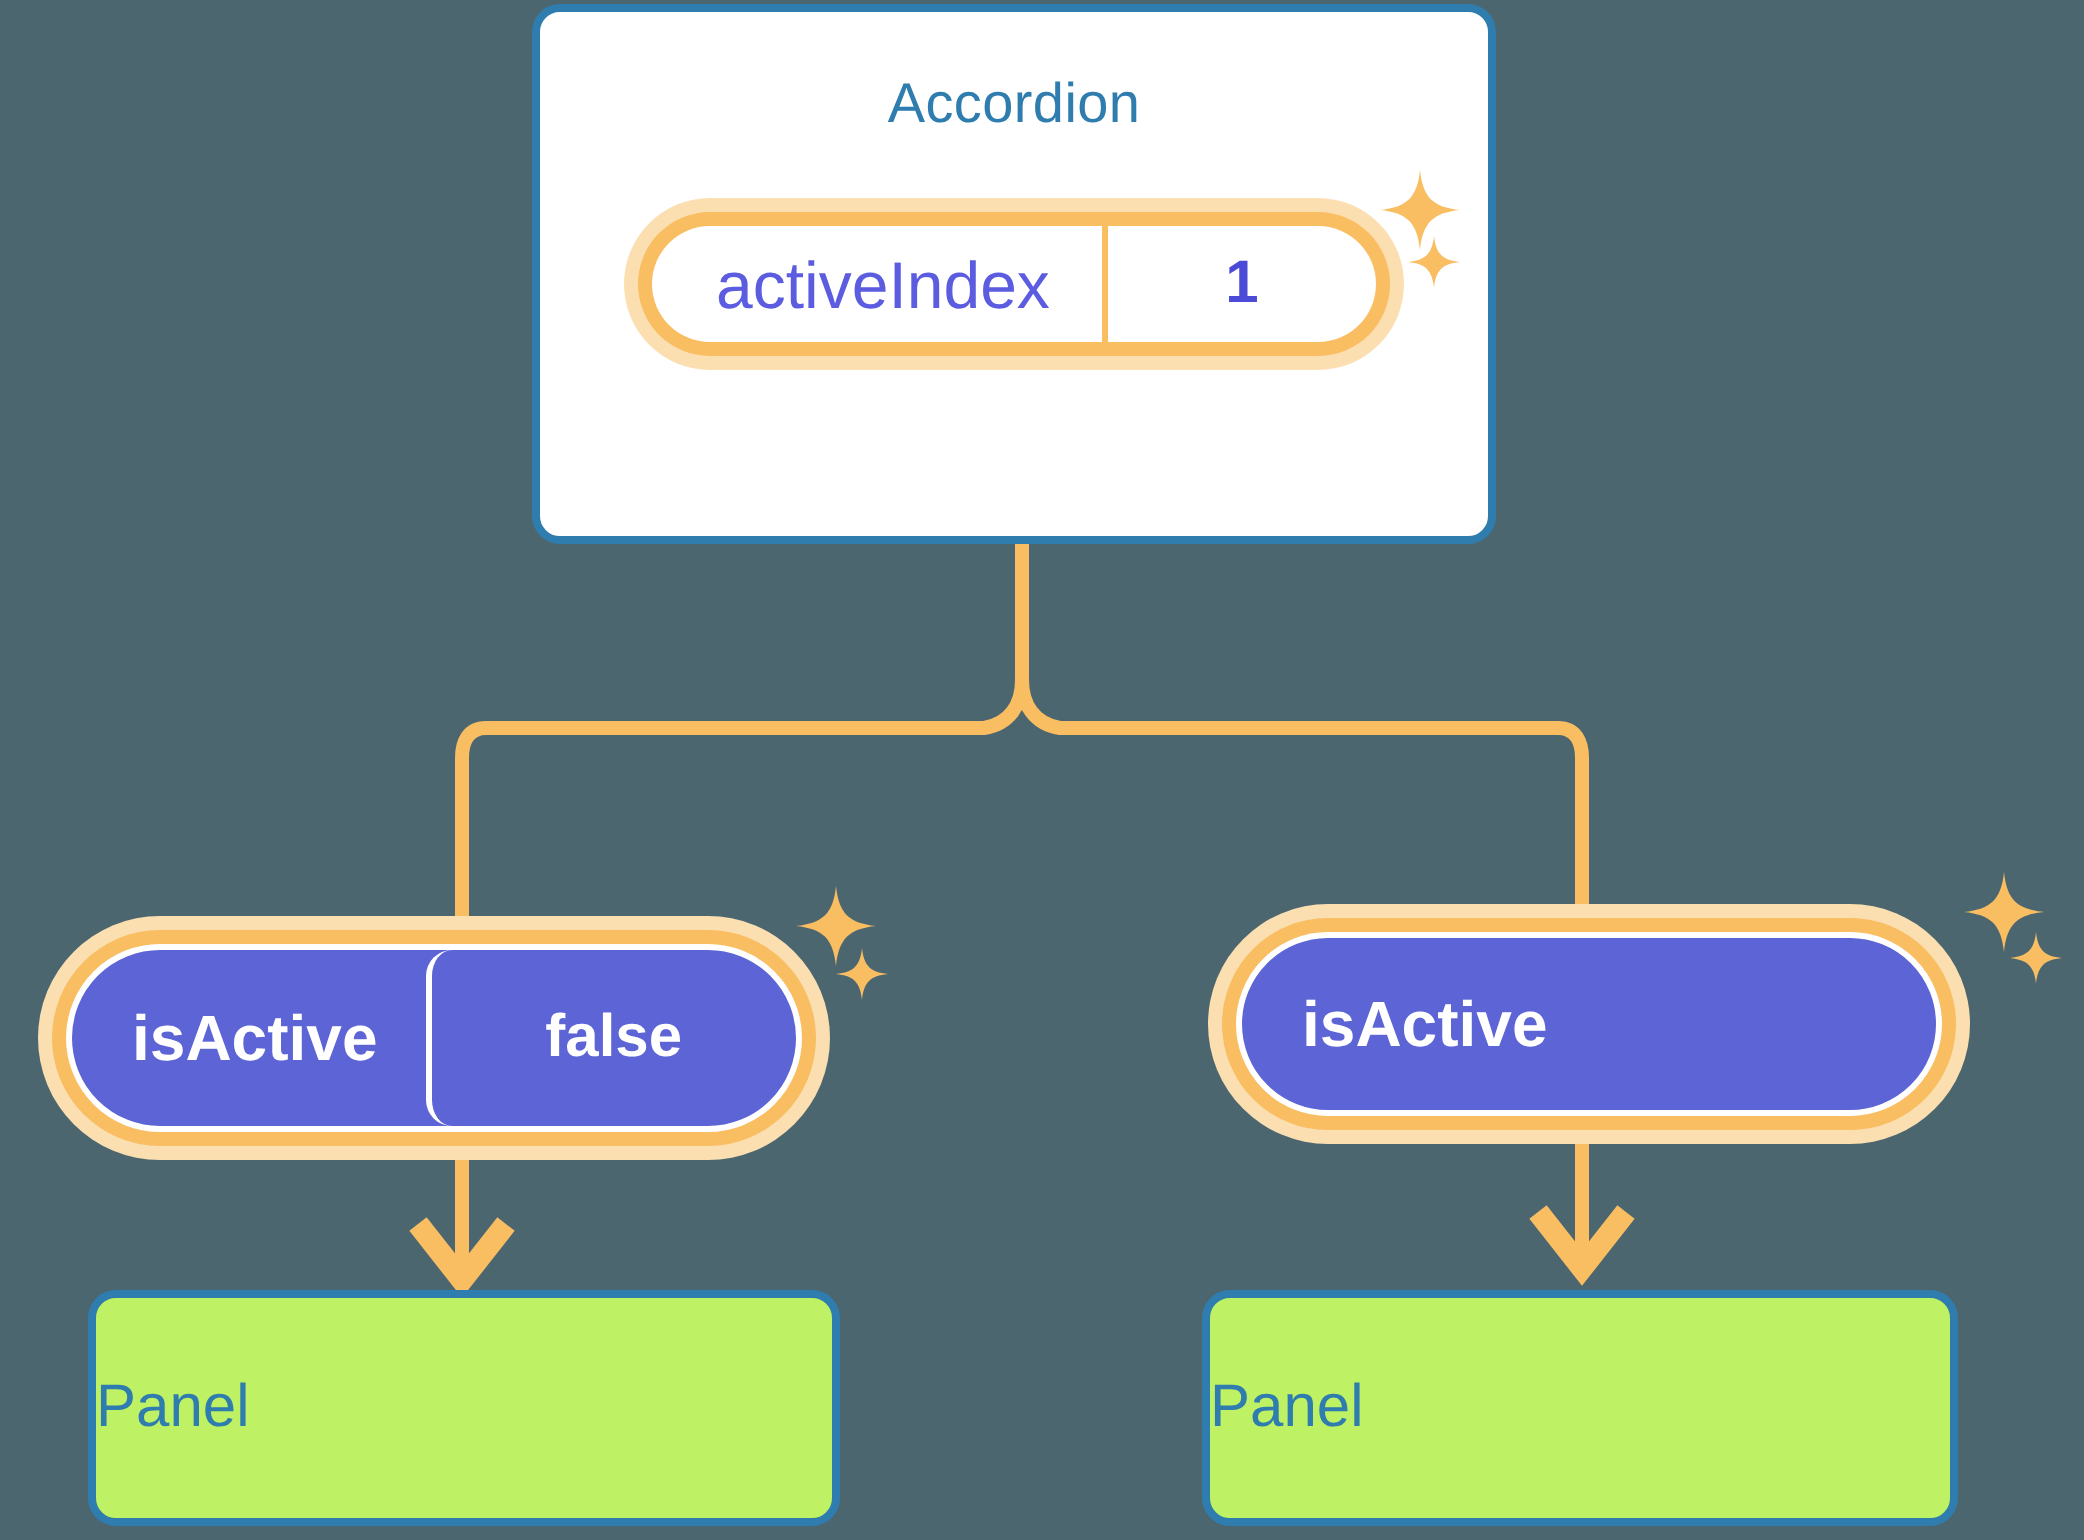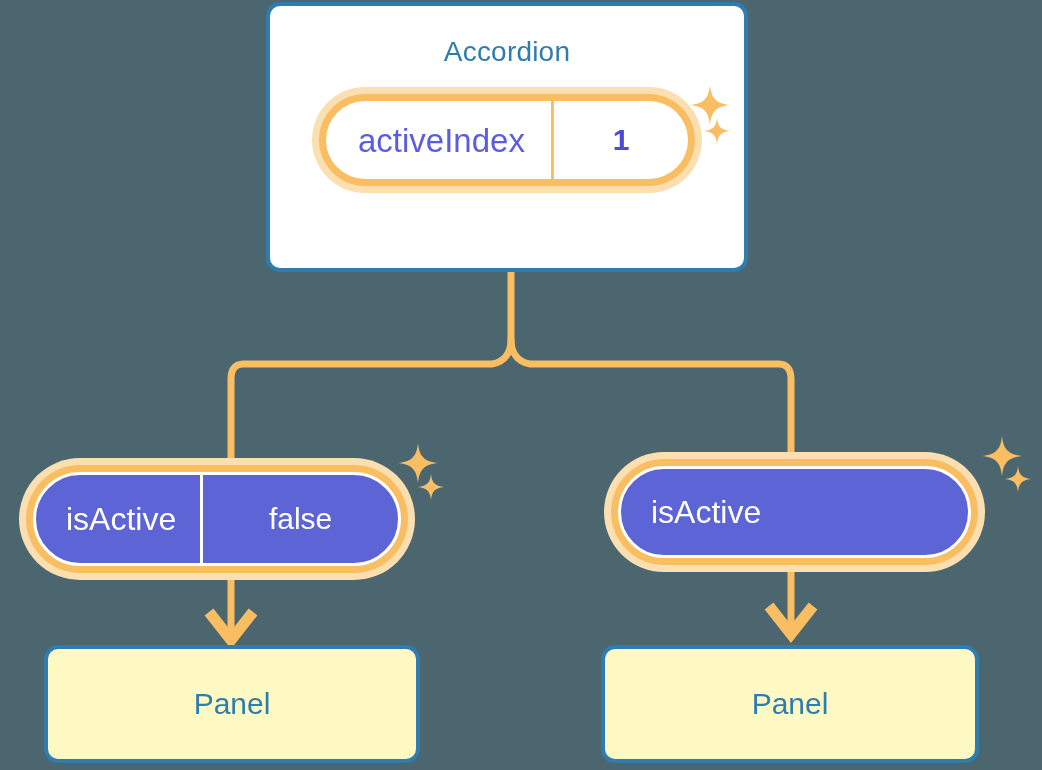--- a/index.html
+++ b/index.html
@@ -47,26 +47,25 @@
     font-size: 28px;
     font-weight: 500;
     letter-spacing: 0.2px;
     line-height: 1;
     margin-top: 32px;
     white-space: nowrap;
   }
 
   
   .panel-card {
-    background: #fef9c3;
+    background: #bef264;
     border: 4px solid #2f7cae;
     border-radius: 14px;
     display: flex;
     align-items: center;
-    justify-content: center;
   }
   .panel-label {
     color: #2f7cae;
     font-size: 30px;
     font-weight: 500;
     line-height: 1;
     white-space: nowrap;
   }
 
   
@@ -124,31 +123,32 @@
   .pill-body.light .pill-val {
     color: #4b4bd8;
     font-size: 30px;
     font-weight: 700;
     flex: 1 1 auto;
     border-left: 3px solid #f9bd62;
   }
   .pill-body.solid .pill-key {
     color: #ffffff;
     font-size: 32px;
-    font-weight: 400;
+    font-weight: 700;
     flex: 0 0 auto;
     padding: 0 24px 0 30px;
   }
   .pill-body.solid .pill-val {
     color: #ffffff;
     font-size: 30px;
-    font-weight: 400;
+    font-weight: 700;
     flex: 1 1 auto;
     border-left: 3px solid #ffffff;
     padding: 5px 6px;
+    border-radius: 13px;
   }
 
   
   .sparkle {
     position: absolute;
     pointer-events: none;
   }
   .sparkle svg { display: block; }
 </style>
 </head>
@@ -178,21 +178,21 @@
     <g>
       <line x1="791" y1="572" x2="791" y2="632" stroke="#f9bd62" stroke-width="7" stroke-linecap="butt"></line>
       <path d="M 769 606 L 791 634 L 813 606" fill="none" stroke="#f9bd62" stroke-width="11" stroke-linecap="butt" stroke-linejoin="miter"></path>
     </g>
   </svg>
 
   <div class="node card" style="left:266px; top:2px; width:482px; height:270px;">
     <div class="card-title">Accordion</div>
   </div>
 
-  <div class="pill-wrap" style="left:312px; top:87px; width:390px; height:106px;">
+  <div class="pill-wrap" style="left:312px; top:99px; width:390px; height:86px;">
     <div class="pill-halo"></div>
     <div class="pill-ring"></div>
     <div class="pill-body light">
       <div class="pill-key">activeIndex</div>
       <div class="pill-val">1</div>
     </div>
   </div>
 
   <div class="sparkle" style="left:690px; top:85px;">
     <svg width="40" height="40" viewBox="0 0 40 40">

